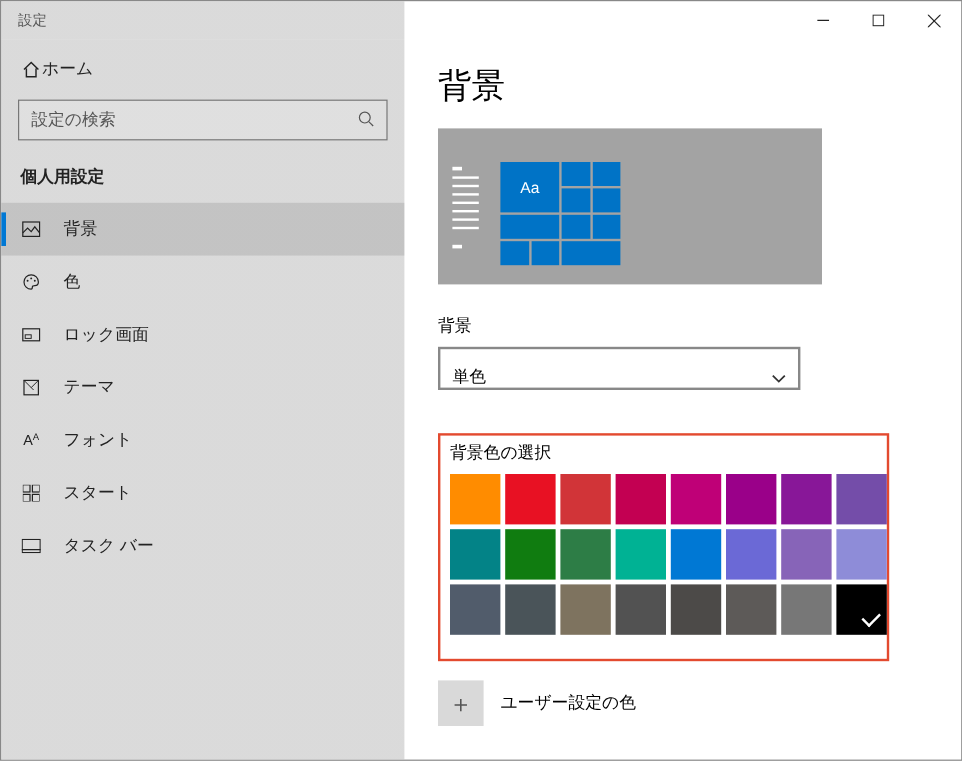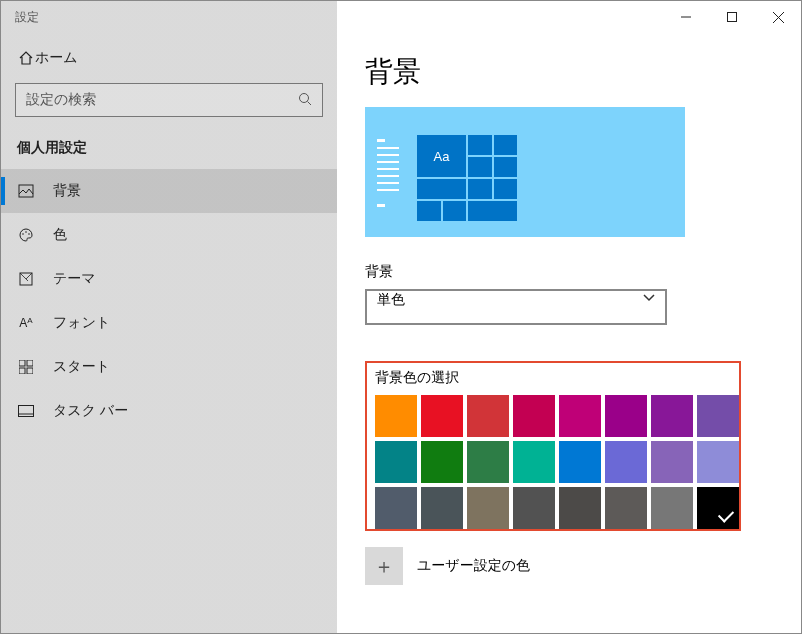--- a/index.html
+++ b/index.html
@@ -134,21 +134,21 @@
       overflow: auto;
     }
     .page-title {
       font-size: 28px;
       font-weight: 400;
       margin-bottom: 16px;
     }
     .preview {
       width: 320px;
       height: 130px;
-      background: #7dd3fc;
+      background: #a3a3a3;
       position: relative;
       margin-bottom: 26px;
       padding: 12px;
     }
     .preview-inner {
       position:absolute;
       left: 8px;
       bottom: 6px;
       width: 160px;
       height: 96px;
@@ -181,33 +181,33 @@
     .tile.big { grid-column: span 2; grid-row: span 2; display:flex; align-items:center; justify-content:center; color:#fff; font-size:13px;}
     .label {
       font-size: 14px;
       margin-bottom: 8px;
     }
     .select-box {
       width: 302px;
       height: 36px;
       border: 2px solid #888;
       display:flex;
-      align-items:flex-start;
+      align-items:flex-end;
       justify-content:space-between;
       padding: 0 10px;
       font-size:14px;
       background:#fff;
       margin-bottom: 36px;
     }
     .select-box .chev {
       font-size:12px;
     }
     .color-section {
       border: 2px solid #e34a2f;
-      padding: 6px 8px 0 8px;
+      padding: 6px 8px 20px 8px;
       width: 376px;
       margin-bottom: 16px;
     }
     .color-section .label {
       margin-bottom: 8px;
       font-size: 14px;
     }
     .swatches {
       display:grid;
       grid-template-columns: repeat(8, 42px);
@@ -311,20 +311,29 @@
       <div class="nav-item">
         <span class="icon">
           <svg width="16" height="16" viewBox="0 0 16 16">
               <path d="M8 2 A6 6 0 1 0 8 14 c1 0 1-1 1-2 s1-1 2-1 c2 0 3-1 3-3 A6 6 0 0 0 8 2 Z" fill="none" stroke="#222" stroke-width="1"></path>
               <circle cx="5" cy="7" r="0.8" fill="#222"></circle>
               <circle cx="8" cy="5" r="0.8" fill="#222"></circle>
               <circle cx="11" cy="7" r="0.8" fill="#222"></circle>
             </svg>
         </span>
         <span>色</span>
+      </div>
+      <div class="nav-item">
+        <span class="icon">
+          <svg width="16" height="16" viewBox="0 0 16 16">
+              <rect x="1" y="3" width="14" height="10" fill="none" stroke="#222" stroke-width="1"></rect>
+              <rect x="3" y="8" width="5" height="3" fill="none" stroke="#222" stroke-width="0.8"></rect>
+            </svg>
+        </span>
+        <span>ロック画面</span>
       </div>
       <div class="nav-item">
         <span class="icon">
           <svg width="16" height="16" viewBox="0 0 16 16">
               <rect x="2" y="2" width="12" height="12" fill="none" stroke="#222" stroke-width="1"></rect>
               <path d="M2 2 L10 10 M14 2 L8 8" stroke="#222" stroke-width="0.8"></path>
             </svg>
         </span>
         <span>テーマ</span>
       </div>

